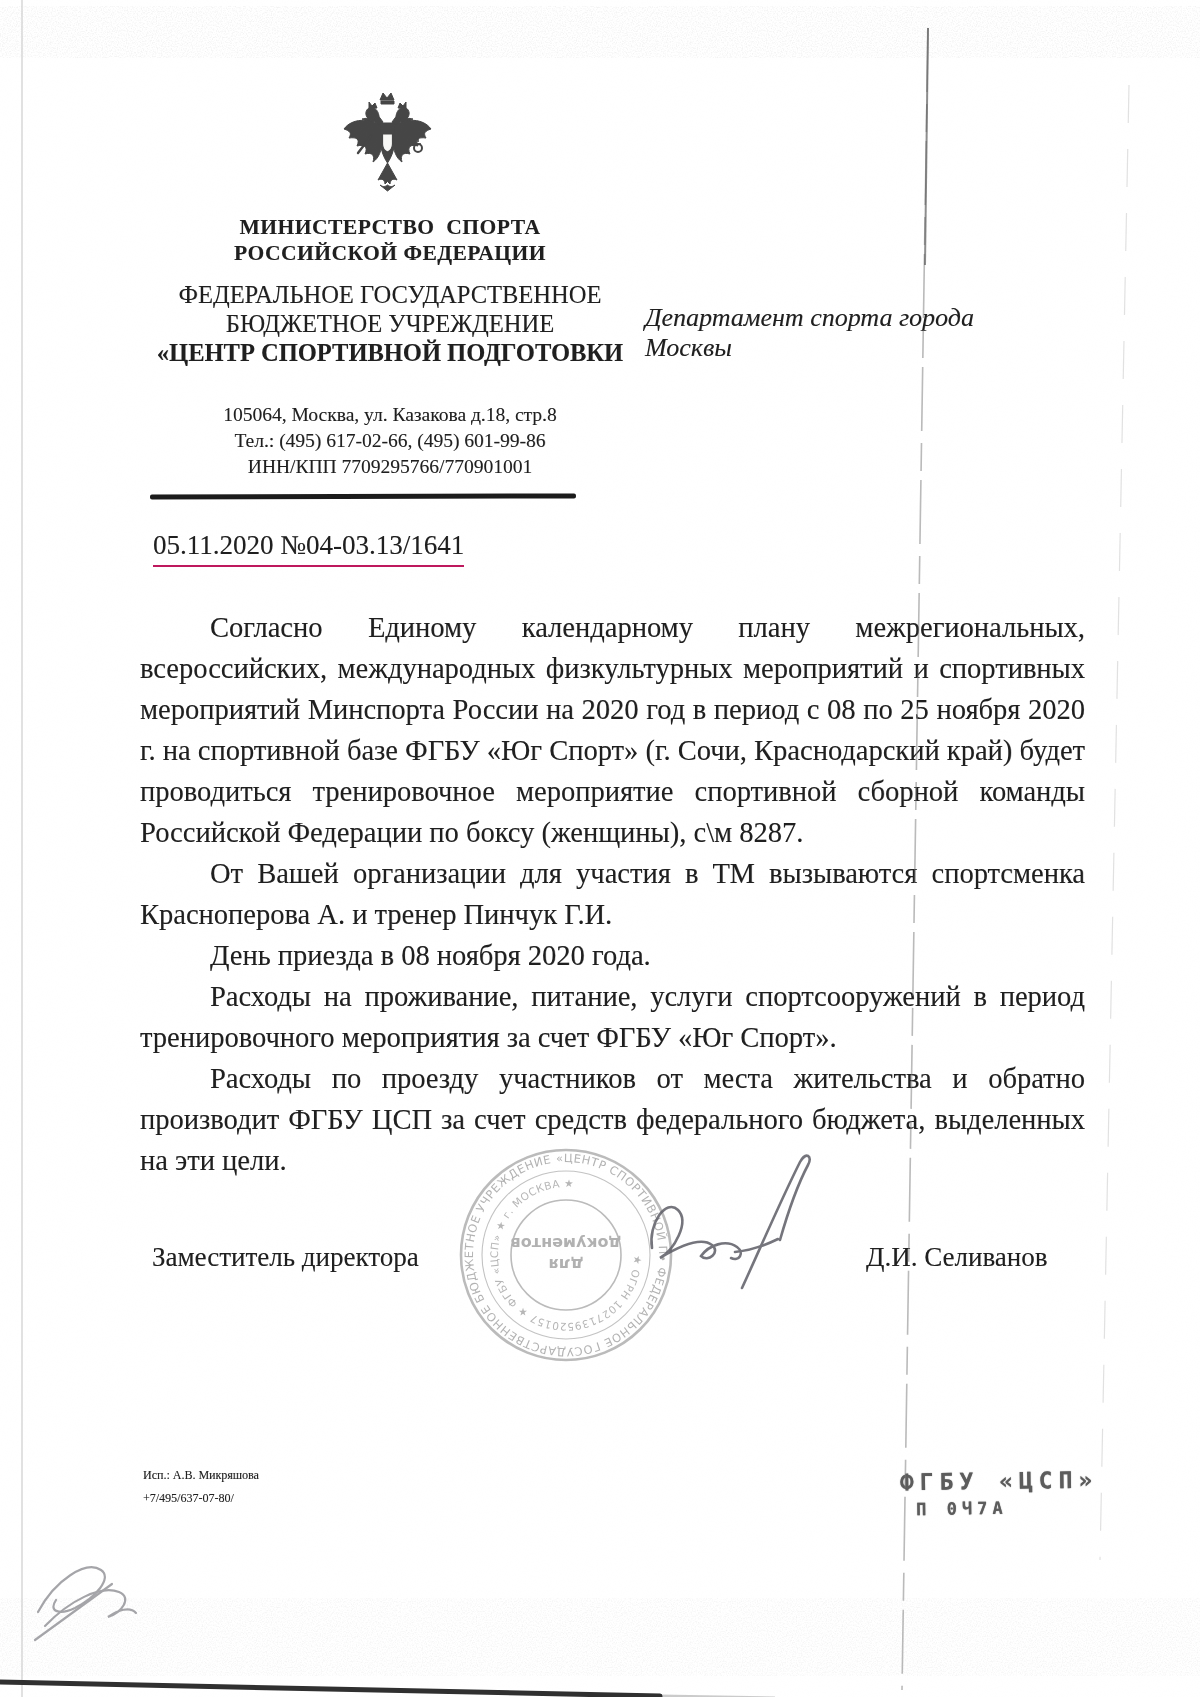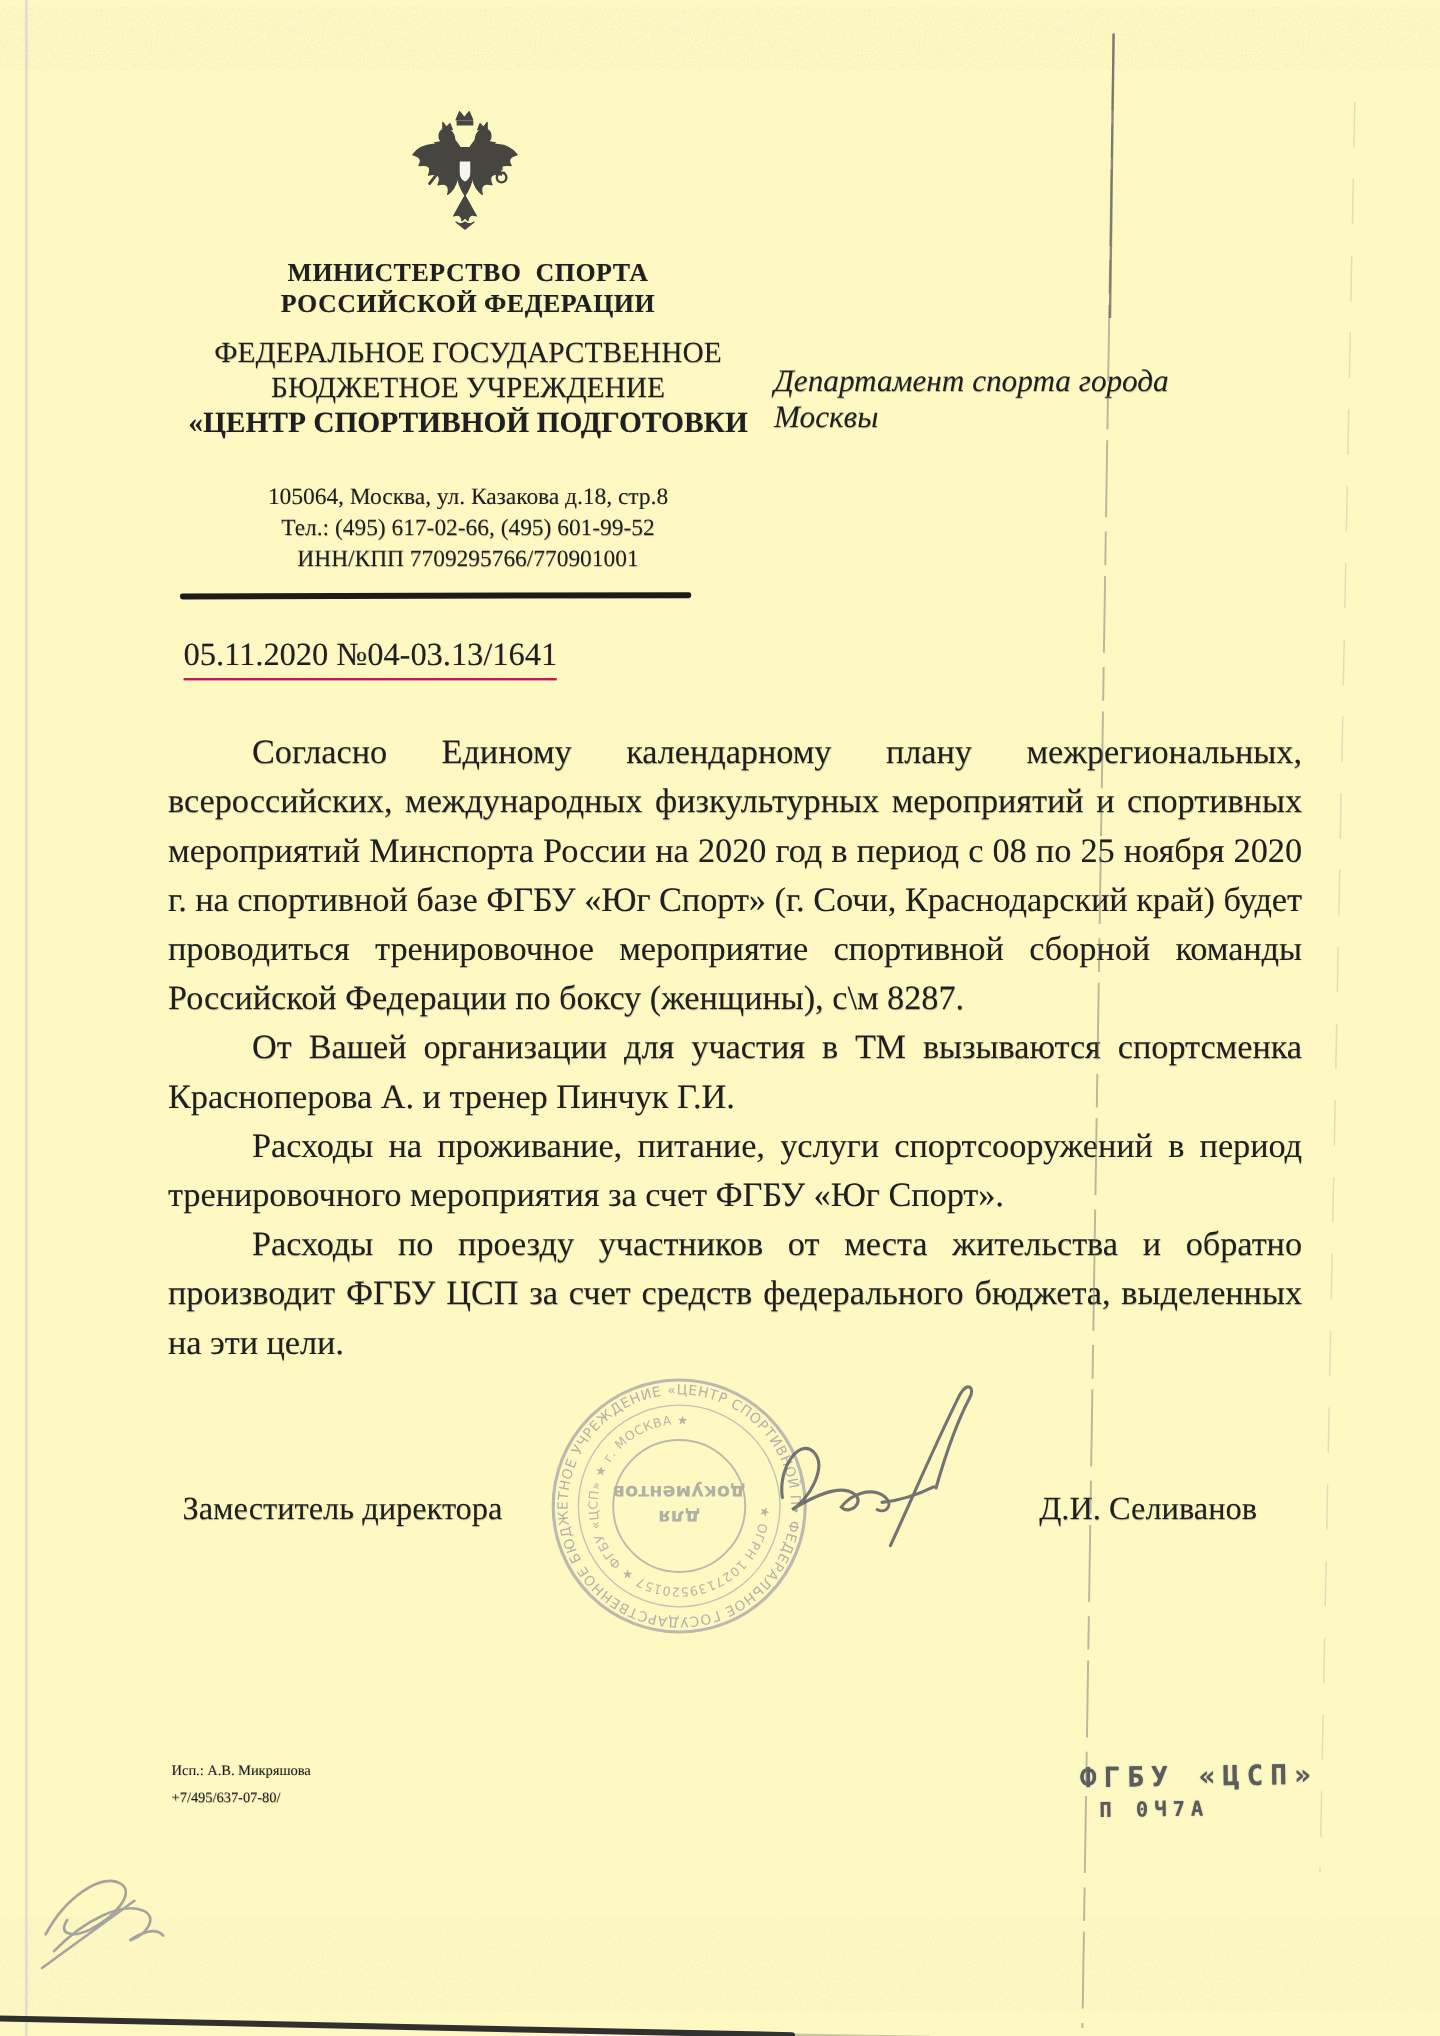--- a/index.html
+++ b/index.html
@@ -1,18 +1,18 @@
 <!DOCTYPE html>
 <html><head>
 <meta charset="utf-8">
 <style>
   html,body{margin:0;padding:0;background:#e9e9e9;}
   .page{
     position:relative; width:1200px; height:1697px; margin:0 auto;
-    background:#fef9c3; overflow:hidden;
+    background:#ffffff; overflow:hidden;
     font-family:"Liberation Serif","DejaVu Serif",serif;
     color:#1f1f1f;
   }
   .ink{ text-shadow:0.3px 0.3px 0.6px rgba(45,45,45,.38); }
   .abs{ position:absolute; }
   .centercol{ left:150px; width:480px; text-align:center; }
   .pre{ white-space:pre; }
 
   .ministry{ top:214px; font-weight:bold; font-size:21.5px; line-height:26px; letter-spacing:.5px; }
   .orgname{ top:280px; font-size:24.5px; line-height:29px; }
@@ -90,33 +90,34 @@
     </div>
 
     <div class="abs centercol orgname ink">
       <div>ФЕДЕРАЛЬНОЕ ГОСУДАРСТВЕННОЕ</div>
       <div>БЮДЖЕТНОЕ УЧРЕЖДЕНИЕ</div>
       <div class="b">«ЦЕНТР СПОРТИВНОЙ ПОДГОТОВКИ</div>
     </div>
 
     <div class="abs centercol addr ink">
       <div>105064, Москва, ул. Казакова д.18, стр.8</div>
-      <div>Тел.: (495) 617-02-66, (495) 601-99-52</div>
+      <div>Тел.: (495) 617-02-66, (495) 601-99-86</div>
       <div>ИНН/КПП 7709295766/770901001</div>
     </div>
 
     <div class="abs recipient ink">Департамент спорта города Москвы</div>
 
     <div class="abs divider"></div>
 
     <div class="abs dateref ink">05.11.2020 №04-03.13/1641</div>
 
     <div class="abs bodytext ink">
       <p>Согласно Единому календарному плану межрегиональных, всероссийских, международных физкультурных мероприятий и спортивных мероприятий Минспорта России на 2020 год в период с 08 по 25 ноября 2020 г. на спортивной базе ФГБУ «Юг Спорт» (г. Сочи, Краснодарский край) будет проводиться тренировочное мероприятие спортивной сборной команды Российской Федерации по боксу (женщины), с\м 8287.</p>
       <p>От Вашей организации для участия в ТМ вызываются спортсменка Красноперова А. и тренер Пинчук Г.И.</p>
+      <p>День приезда в 08 ноября 2020 года.</p>
       <p>Расходы на проживание, питание, услуги спортсооружений в период тренировочного мероприятия за счет ФГБУ «Юг Спорт».</p>
       <p>Расходы по проезду участников от места жительства и обратно производит ФГБУ ЦСП за счет средств федерального бюджета, выделенных на эти цели.</p>
     </div>
 
     <div class="abs sig-title ink">Заместитель директора</div>
     <div class="abs sig-name ink">Д.И. Селиванов</div>
 
     <div class="abs executor ink">
       <div>Исп.: А.В. Микряшова</div>
       <div>+7/495/637-07-80/</div>

